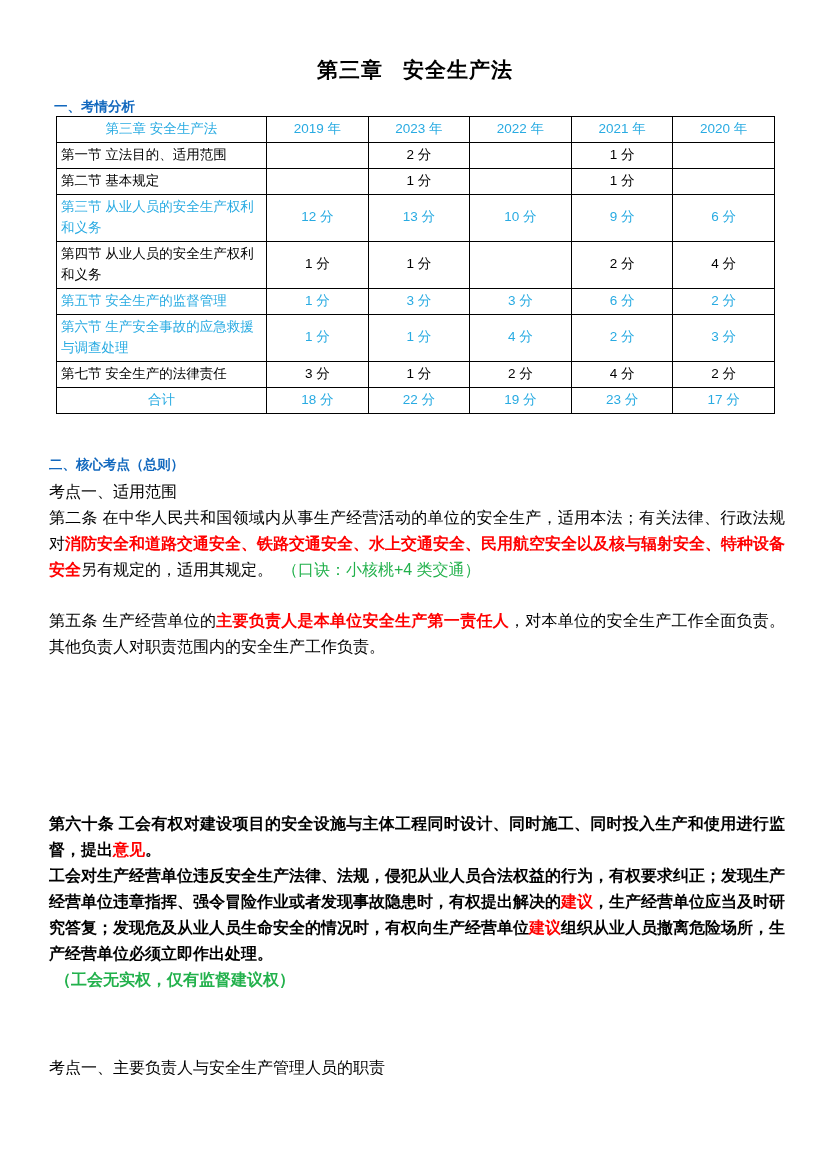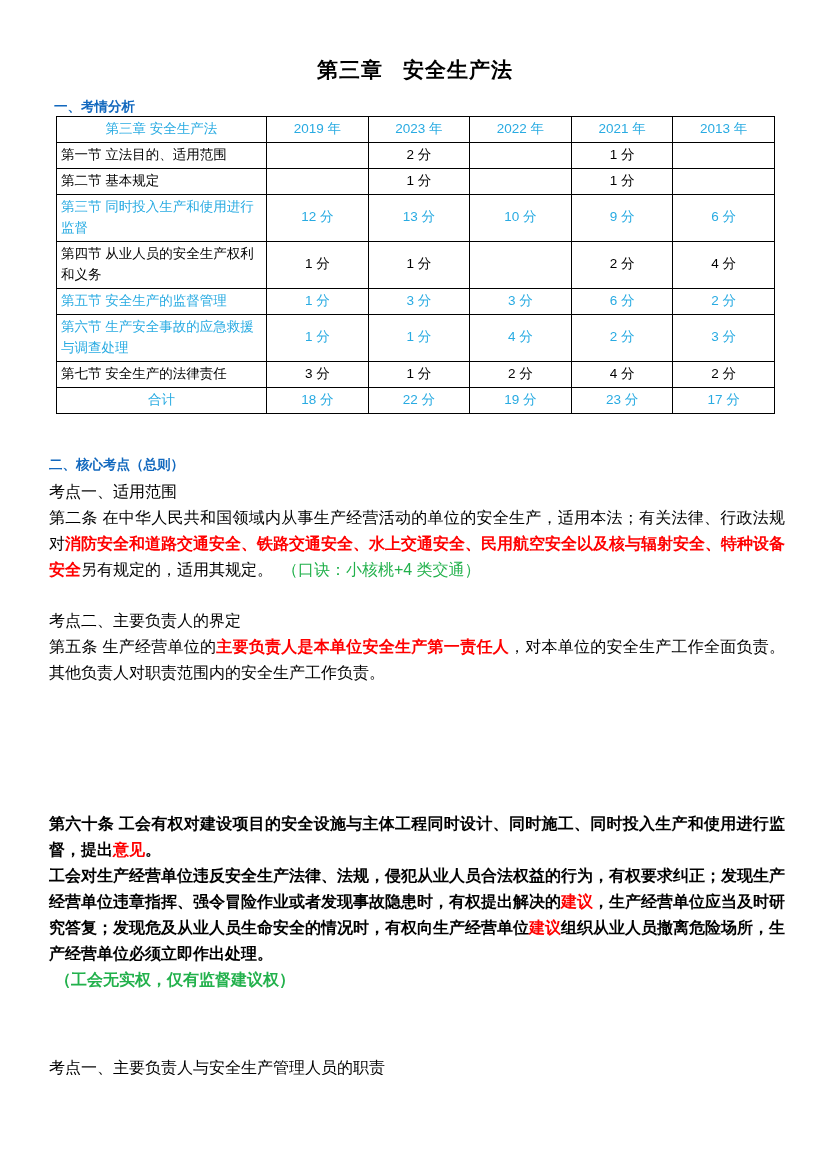--- a/index.html
+++ b/index.html
@@ -138,21 +138,21 @@
           <col class="cy">
           <col class="cy">
       </colgroup>
       <tbody>
         <tr>
           <td class="head-name">第三章 安全生产法</td>
           <td class="head-year">2019 年</td>
           <td class="head-year">2023 年</td>
           <td class="head-year">2022 年</td>
           <td class="head-year">2021 年</td>
-          <td class="head-year">2013 年</td>
+          <td class="head-year">2020 年</td>
         </tr>
 
         <tr>
           <td class="rowname black">第一节 立法目的、适用范围</td>
           <td class="val black"></td>
           <td class="val black">2 分</td>
           <td class="val black"></td>
           <td class="val black">1 分</td>
           <td class="val black"></td>
         </tr>
@@ -160,21 +160,21 @@
         <tr>
           <td class="rowname black">第二节 基本规定</td>
           <td class="val black"></td>
           <td class="val black">1 分</td>
           <td class="val black"></td>
           <td class="val black">1 分</td>
           <td class="val black"></td>
         </tr>
 
         <tr>
-          <td class="rowname blue">第三节 同时投入生产和使用进行监督</td>
+          <td class="rowname blue">第三节 从业人员的安全生产权利和义务</td>
           <td class="val blue">12 分</td>
           <td class="val blue">13 分</td>
           <td class="val blue">10 分</td>
           <td class="val blue">9 分</td>
           <td class="val blue">6 分</td>
         </tr>
 
         <tr>
           <td class="rowname black">第四节 从业人员的安全生产权利和义务</td>
           <td class="val black">1 分</td>
@@ -224,21 +224,20 @@
   </div>
 
   <div class="section-head sec2">二、核心考点（总则）</div>
 
   <div class="body-block b1">
     <p class="p">考点一、适用范围</p>
     <p class="p"><span>第二条</span>&nbsp;<span>在中华人民共和国领域内从事生产经营活动的单位的安全生产，适用本法；有关法律、行政法规对</span><span class="red">消防安全和道路交通安全、铁路交通安全、水上交通安全、民用航空安全以及核与辐射安全、特种设备安全</span><span>另有规定的，适用其规定。</span>&nbsp;&nbsp;<span class="green">（口诀：小核桃+4 类交通）</span></p>
   </div>
 
   <div class="body-block b2">
-    <p class="p">考点二、主要负责人的界定</p>
     <p class="p"><span>第五条</span>&nbsp;<span>生产经营单位的</span><span class="red">主要负责人是本单位安全生产第一责任人</span><span>，对本单位的安全生产工作全面负责。其他负责人对职责范围内的安全生产工作负责。</span></p>
   </div>
 
 
   <div class="body-block b4">
     <p class="p"><span>第六十条</span>&nbsp;<span>工会有权对建设项目的安全设施与主体工程同时设计、同时施工、同时投入生产和使用进行监督，提出</span><span class="red-thin">意见</span><span>。</span></p>
     <p class="p"><span>工会对生产经营单位违反安全生产法律、法规，侵犯从业人员合法权益的行为，有权要求纠正；发现生产经营单位违章指挥、强令冒险作业或者发现事故隐患时，有权提出解决的</span><span class="red-thin">建议</span><span>，生产经营单位应当及时研究答复；发现危及从业人员生命安全的情况时，有权向生产经营单位</span><span class="red-thin">建议</span><span>组织从业人员撤离危险场所，生产经营单位必须立即作出处理。</span></p>
     <p class="p indent-sm"><span class="green">（工会无实权，仅有监督建议权）</span></p>
   </div>
 

